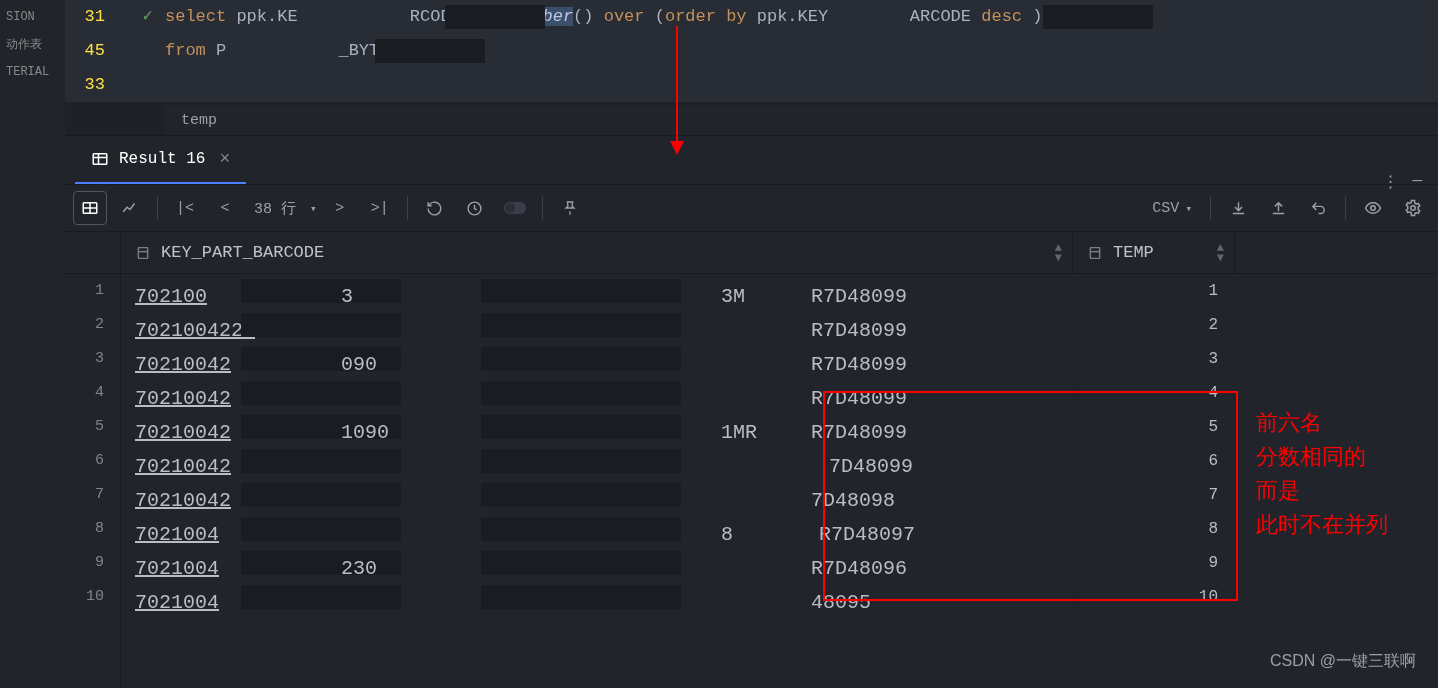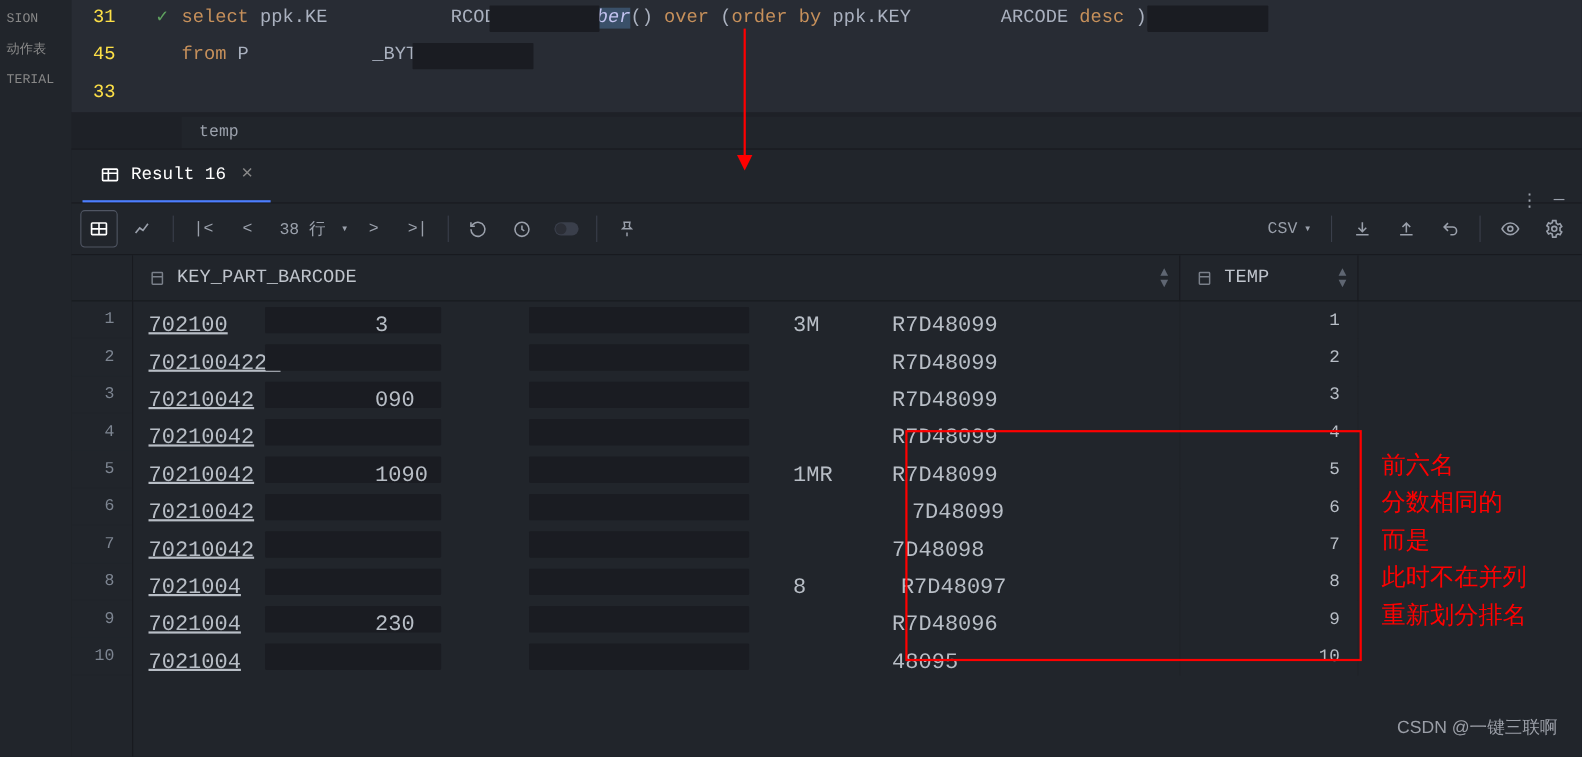--- a/index.html
+++ b/index.html
@@ -337,15 +337,14 @@
     </div>
   </div>
 </div>
 
 <div class="red-box"></div>
 <div class="side-note" id="sidenote">
     <div>前六名</div>
     <div>分数相同的</div>
     <div>而是</div>
     <div>此时不在并列</div>
-    <div>重新划分排名</div>
   </div>
 <div class="watermark">CSDN @一键三联啊</div>
 
 </body></html>

